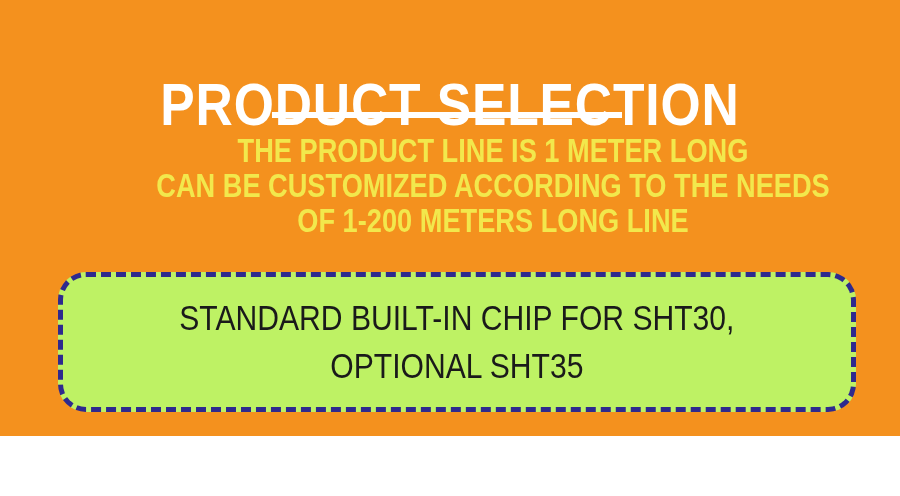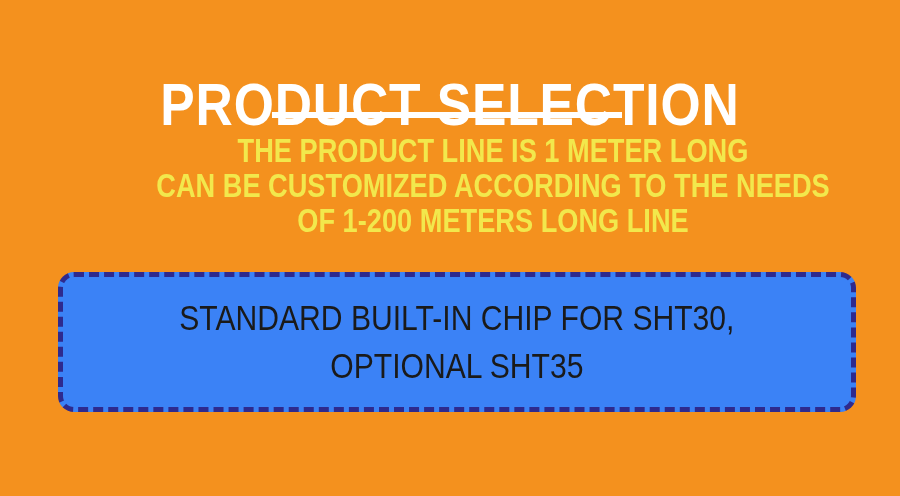--- a/index.html
+++ b/index.html
@@ -9,21 +9,21 @@
   body {
     width: 900px;
     height: 496px;
     overflow: hidden;
     font-family: "Liberation Sans", sans-serif;
   }
 
   #slide {
     position: relative;
     width: 900px;
-    height: 496px;
+    height: 436px;
     background: #F4911E;
     box-sizing: border-box;
   }
 
   
   #title {
     position: absolute;
     left: 0;
     top: 32px;
     width: 900px;
@@ -72,23 +72,23 @@
   }
 
   
   #callout {
     position: absolute;
     left: 58px;
     top: 272px;
     width: 798px;
     height: 140px;
     box-sizing: border-box;
-    background: #3b82f6;
+    background: #bef264;
     border: 5px dashed #2E2A8E;
-    border-radius: 16px;
+    border-radius: 28px;
     display: flex;
     align-items: center;
     justify-content: center;
   }
   #callout-text {
     text-align: center;
     color: #1A1A1A;
     font-family: "Liberation Sans", sans-serif;
     font-weight: normal;
     font-size: 35px;

